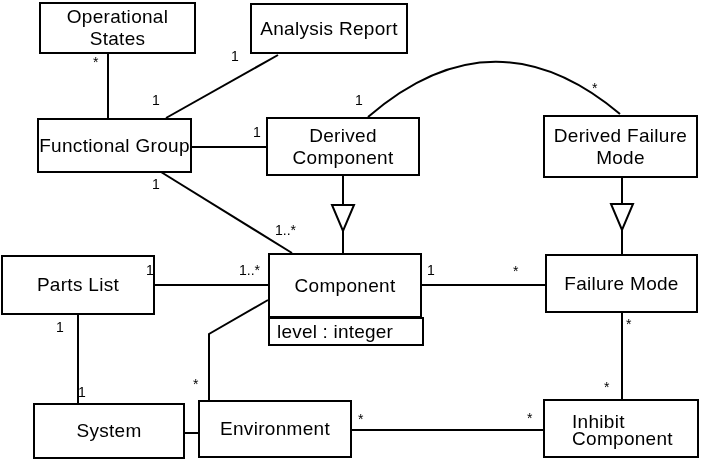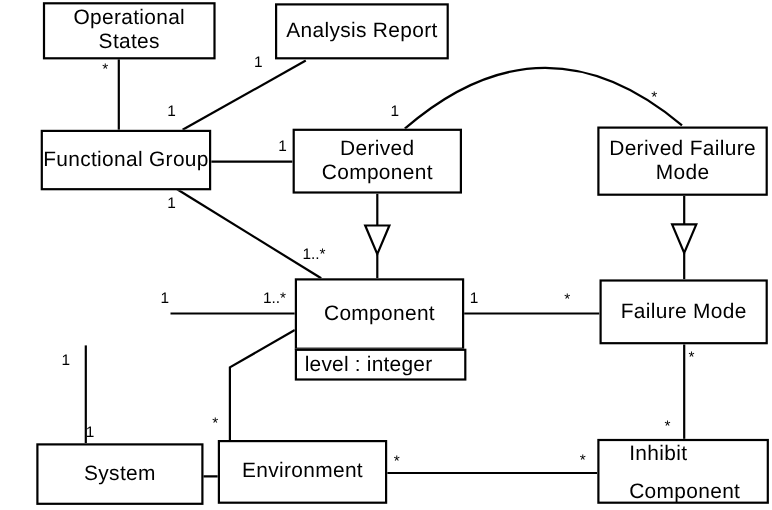--- a/index.html
+++ b/index.html
@@ -36,21 +36,21 @@
     text-align: center;
   }
   .uml-box.attr-compartment {
     justify-content: flex-start;
     padding-left: 7px;
     letter-spacing: 0.2px;
   }
   .uml-box.two-line {
     flex-direction: column;
     align-items: flex-start;
-    justify-content: space-between;
+    justify-content: center;
     padding: 3px 0 0 27px;
     line-height: 17px;
     text-align: left;
   }
   .mult {
     position: absolute;
     font-size: 14px;
     line-height: 14px;
     z-index: 3;
     white-space: nowrap;
@@ -86,20 +86,21 @@
 
   <div class="uml-box" style="left:39px;  top:2px;   width:157px; height:52px;">Operational States</div>
   <div class="uml-box" style="left:250px; top:3px;   width:158px; height:51px;">Analysis Report</div>
   <div class="uml-box" style="left:266px; top:117px; width:154px; height:59px;">Derived Component</div>
   <div class="uml-box" style="left:37px;  top:118px; width:155px; height:55px;">Functional Group</div>
   <div class="uml-box" style="left:543px; top:115px; width:155px; height:63px;">Derived Failure Mode</div>
 
   <div class="uml-box" style="left:268px; top:253px; width:154px; height:65px;">Component</div>
   <div class="uml-box attr-compartment" style="left:268px; top:317px; width:156px; height:29px;">level : integer</div>
 
+  <div class="uml-box" style="left:1px;   top:255px; width:154px; height:60px;">Parts List</div>
   <div class="uml-box" style="left:545px; top:254px; width:153px; height:59px;">Failure Mode</div>
   <div class="uml-box" style="left:1px;   top:403px; width:152px; height:56px;margin-left:32px;">System</div>
   <div class="uml-box" style="left:198px; top:400px; width:154px; height:58px;">Environment</div>
 
   <div class="uml-box two-line" style="left:543px; top:399px; width:156px; height:59px;">
     <span>Inhibit</span>
     <span>Component</span>
   </div>
 
   <span class="mult" style="left:93px;  top:55px;">*</span>

